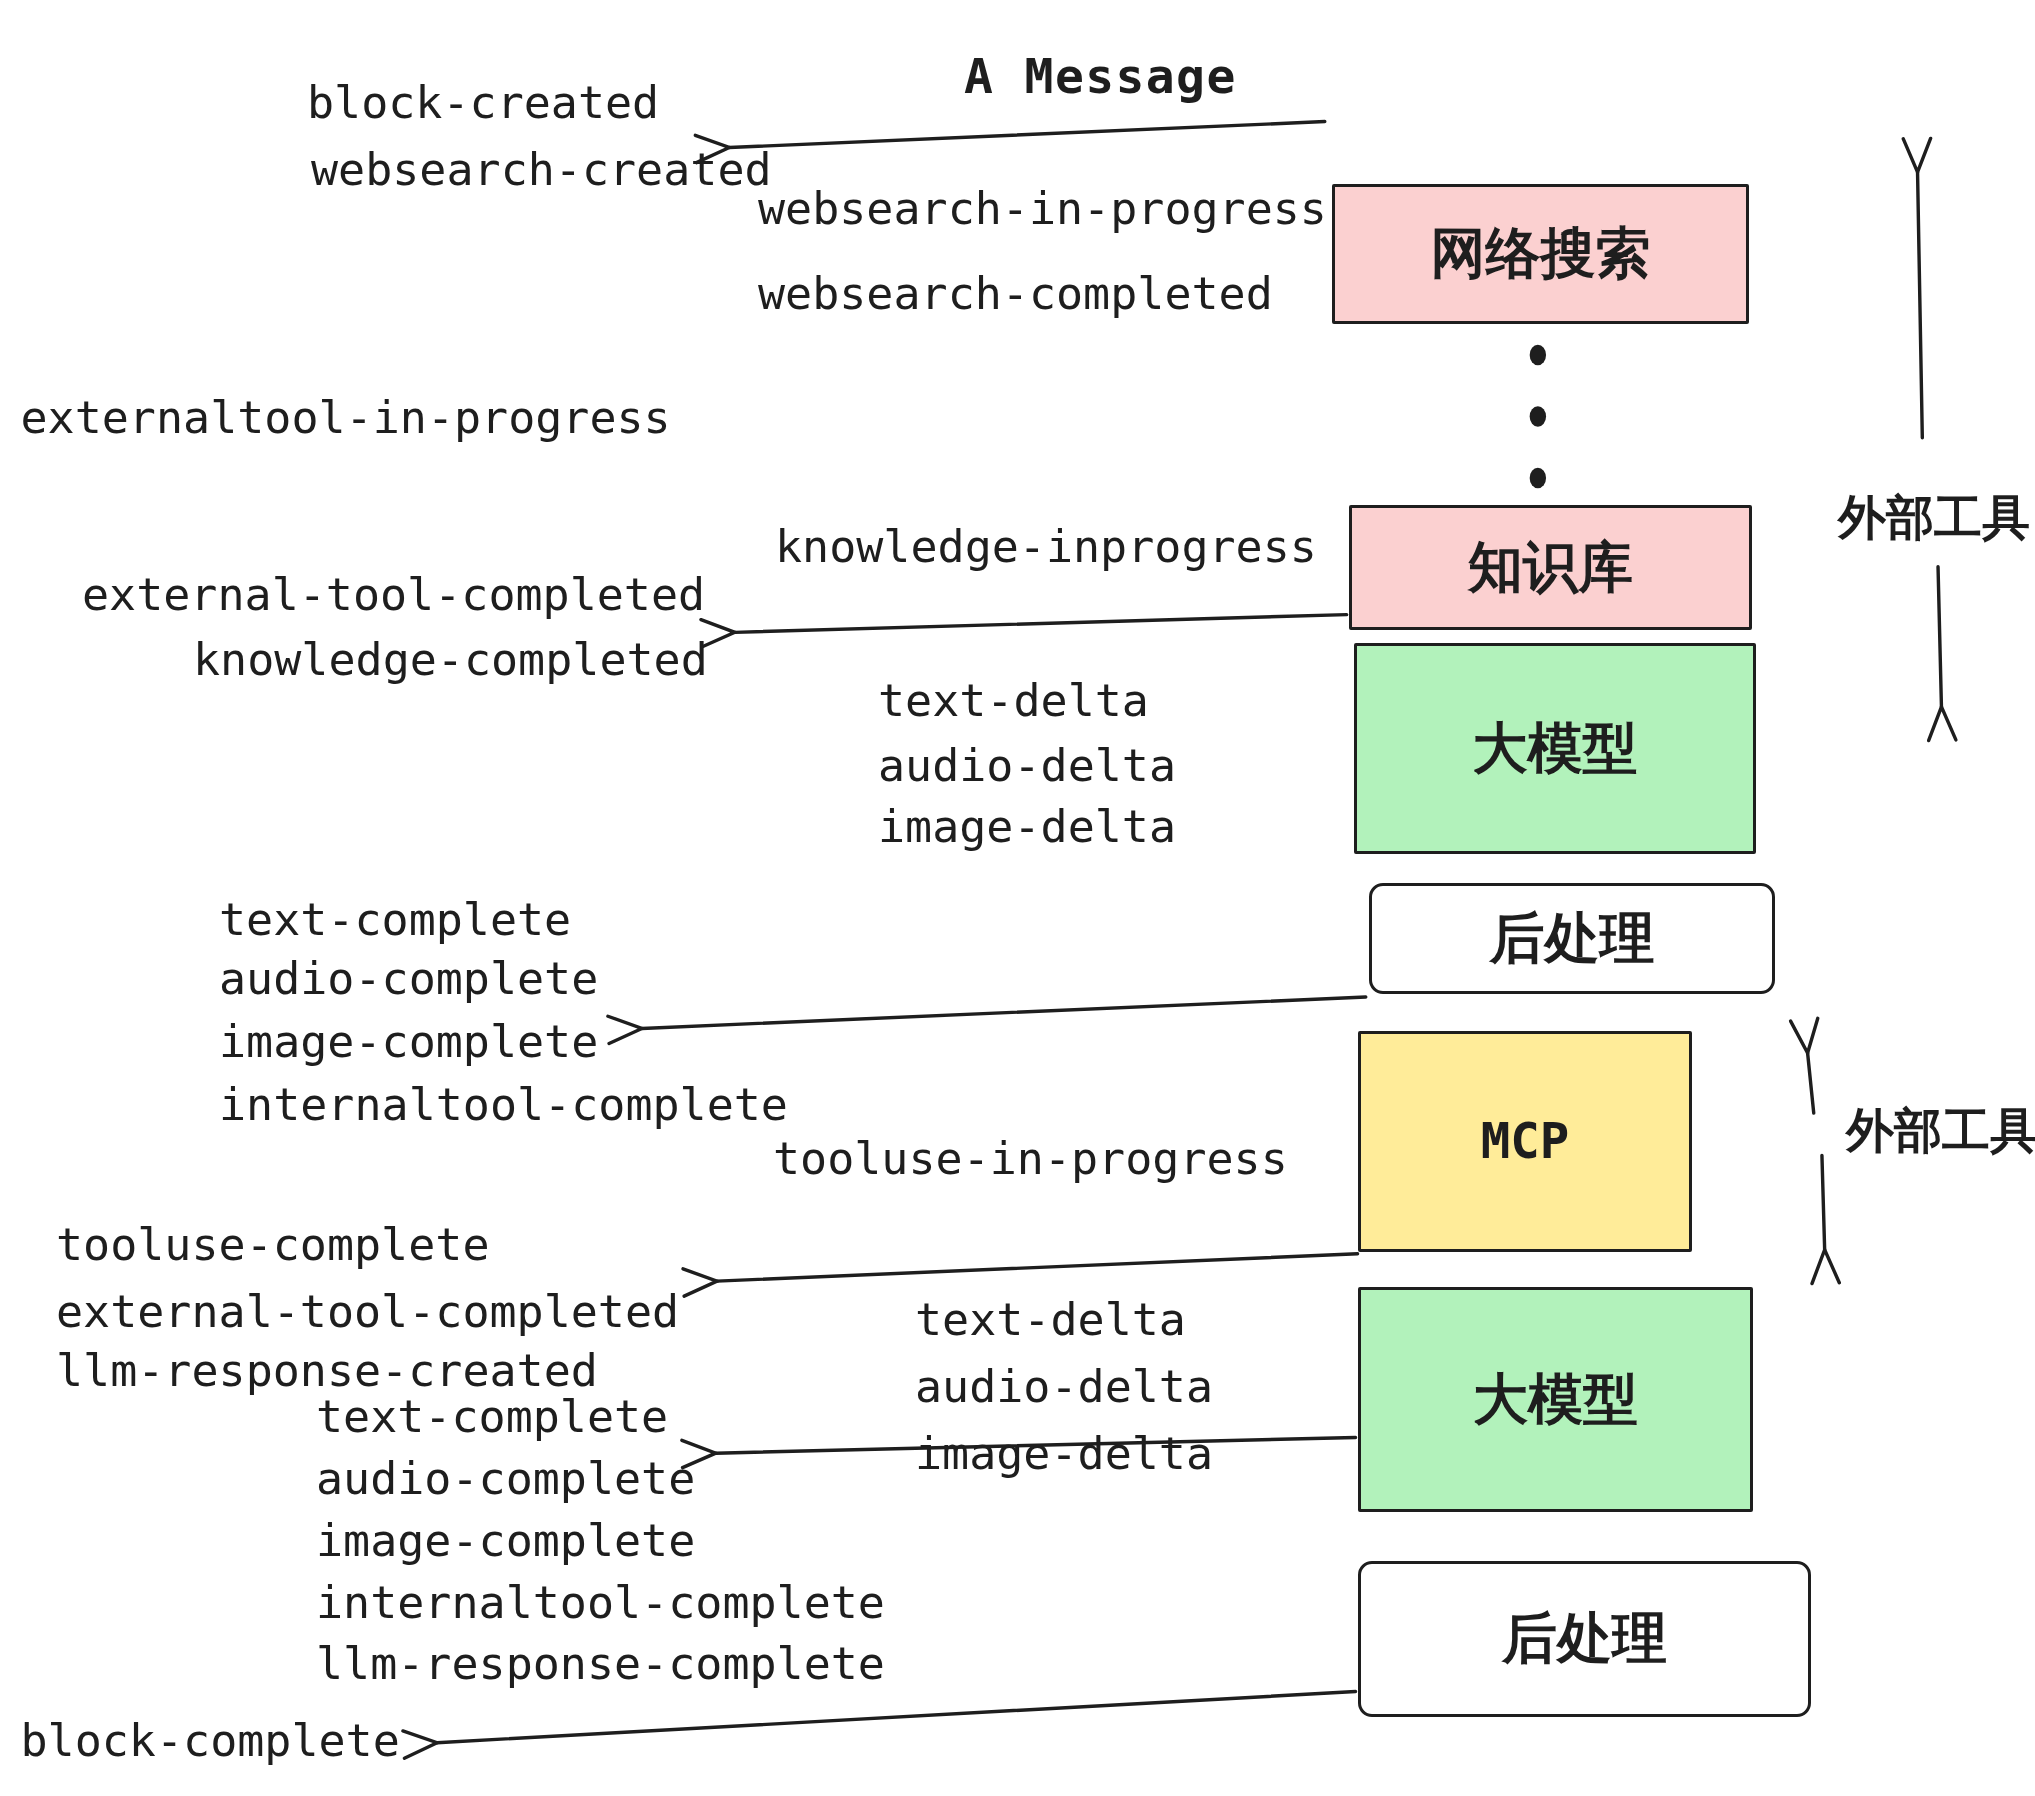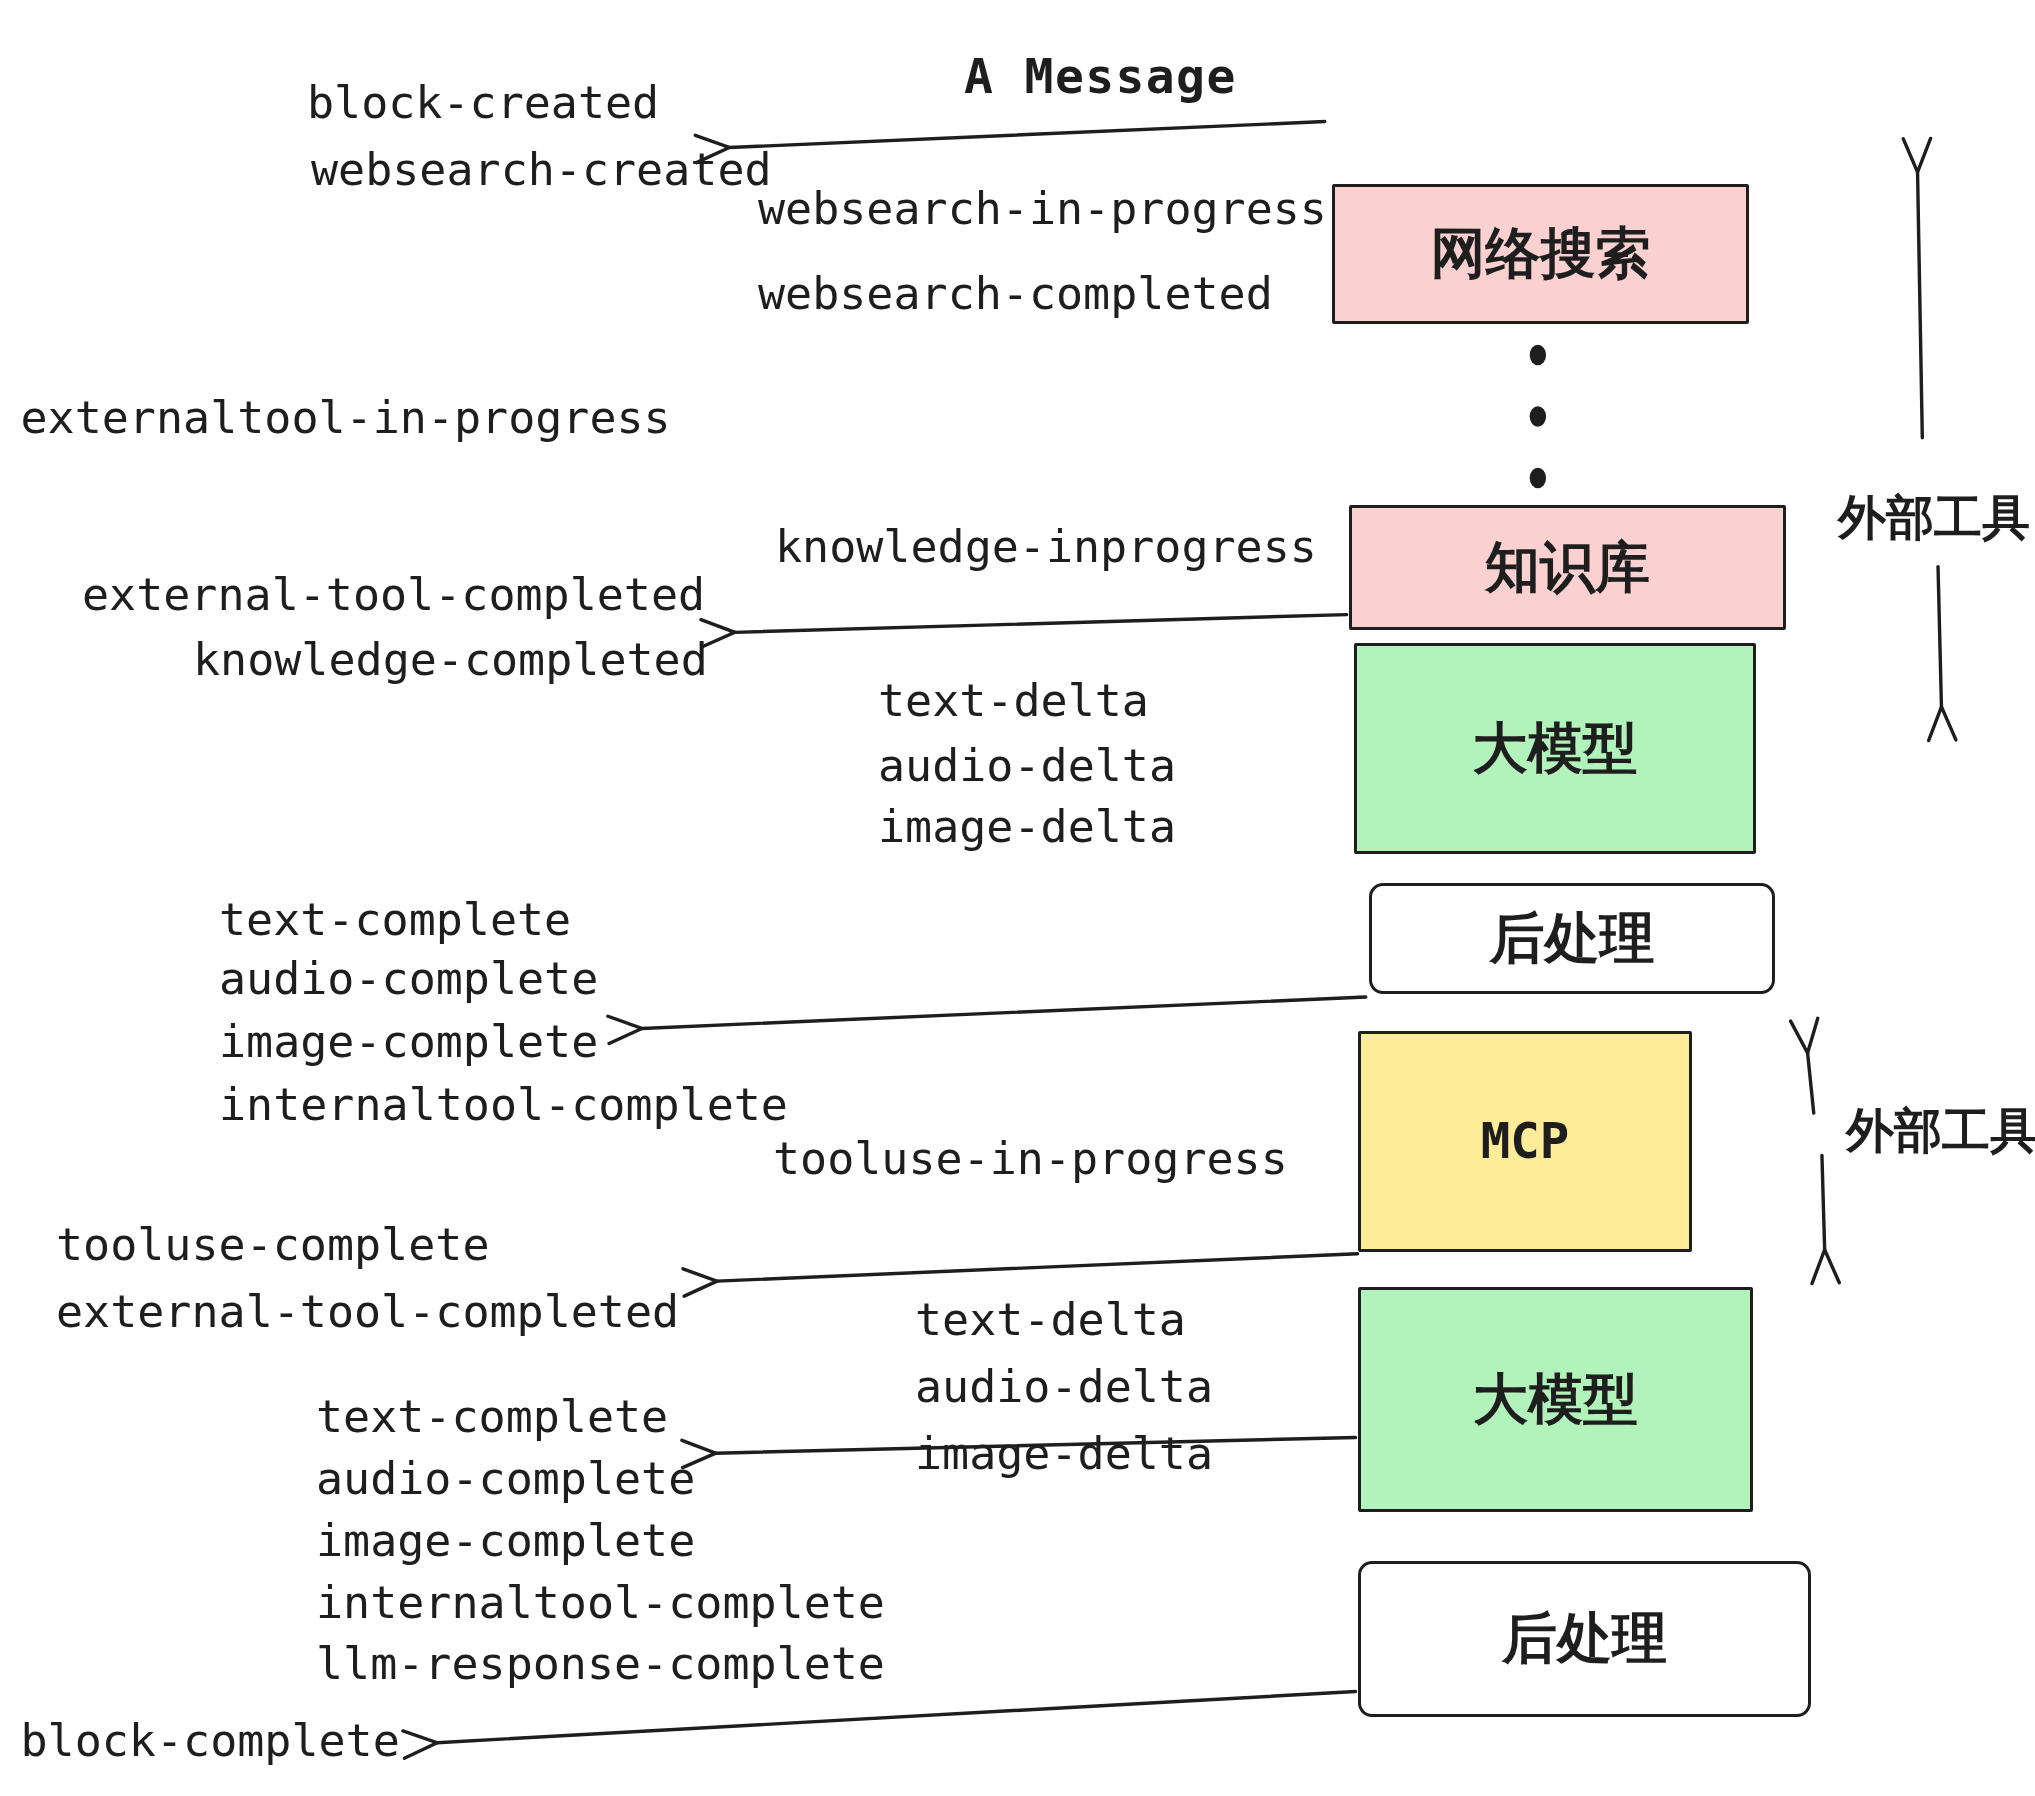--- a/index.html
+++ b/index.html
@@ -79,32 +79,33 @@
   <div class="ev" style="left:878px; top:678px;">text-delta</div>
   <div class="ev" style="left:878px; top:743px;">audio-delta</div>
   <div class="ev" style="left:878px; top:804px;">image-delta</div>
   <div class="ev" style="left:219px;  top:897px;">text-complete</div>
   <div class="ev" style="left:219px;  top:956px;">audio-complete</div>
   <div class="ev" style="left:219px;  top:1019px;">image-complete</div>
   <div class="ev" style="left:219px;  top:1082px;">internaltool-complete</div>
   <div class="ev" style="left:773px; top:1136px;">tooluse-in-progress</div>
   <div class="ev" style="left:56px;   top:1222px;">tooluse-complete</div>
   <div class="ev" style="left:56px;   top:1289px;">external-tool-completed</div>
+  <div class="ev" style="left:56px;   top:1348px;">llm-response-created</div>
   <div class="ev" style="left:316px;  top:1394px;">text-complete</div>
   <div class="ev" style="left:316px;  top:1456px;">audio-complete</div>
   <div class="ev" style="left:316px;  top:1518px;">image-complete</div>
   <div class="ev" style="left:316px;  top:1580px;">internaltool-complete</div>
   <div class="ev" style="left:316px;  top:1641px;">llm-response-complete</div>
   <div class="ev" style="left:20.5px;   top:1718px;">block-complete</div>
   <div class="ev" style="left:915px; top:1297px;">text-delta</div>
   <div class="ev" style="left:915px; top:1364px;">audio-delta</div>
   <div class="ev" style="left:915px; top:1431px;">image-delta</div>
 
   <div class="box pink" style="left:1332px; top:156px;  width:417px; height:140px;margin-top:28px;">网络搜索</div>
-  <div class="box pink" style="left:1349px; top:505px;  width:437px; height:125px;">知识库</div>
+  <div class="box pink" style="left:1349px; top:505px;  width:403px; height:125px;">知识库</div>
   <div class="box green" style="left:1354px; top:643px;  width:402px; height:211px;">大模型</div>
   <div class="box white" style="left:1369px; top:883px; width:406px; height:111px;">后处理</div>
   <div class="box yellow mono" style="left:1358px; top:1031px; width:334px; height:221px;">MCP</div>
   <div class="box green" style="left:1358px; top:1287px; width:395px; height:225px;">大模型</div>
   <div class="box white" style="left:1358px; top:1561px; width:453px; height:156px;">后处理</div>
 
   <div class="side-label" style="left:1814px; top:493px;">外部工具</div>
   <div class="side-label" style="left:1822px; top:1106px;">外部工具</div>
 
   <svg class="overlay" width="2035" height="1796" viewBox="0 0 2980 2630">

